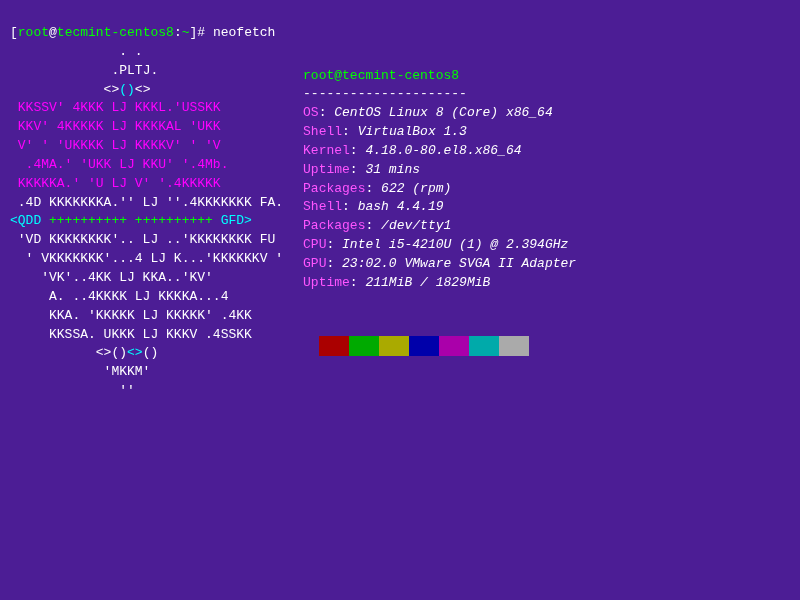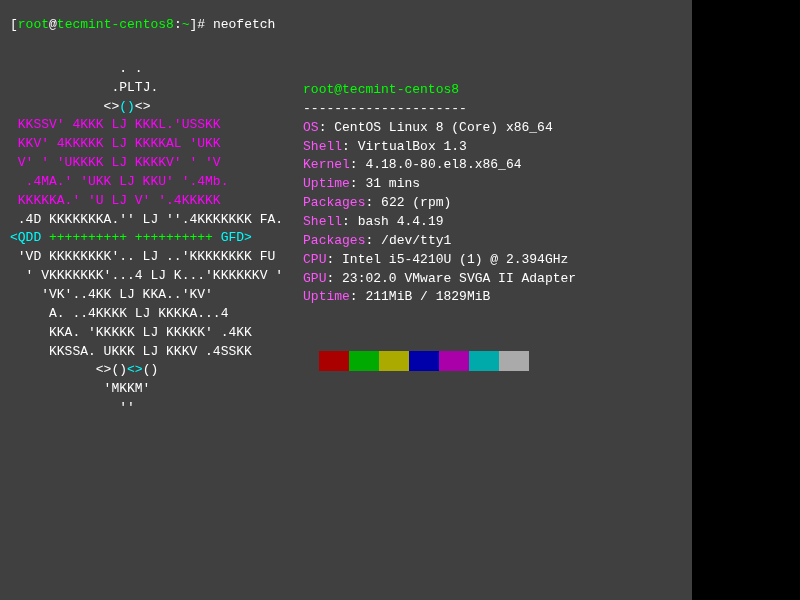--- a/index.html
+++ b/index.html
@@ -6,60 +6,59 @@
     body {
       background: #000;
       width: 800px;
       height: 600px;
       overflow: hidden;
       font-family: 'Courier New', Courier, monospace;
       font-size: 13px;
       line-height: 1.45;
     }
     #terminal {
-      width: 692px;
+      width: 800px;
       height: 600px;
-      background: #404040;
-      padding: 16px 10px;
+      background: #4c1d95;
+      padding: 24px 10px;
       color: #fff;
     }
     .ascii-art {
       display: inline-block;
       vertical-align: top;
       white-space: pre;
     }
     .info-block {
       display: inline-block;
       vertical-align: top;
       padding-left: 20px;
       white-space: pre;
       color: #fff;
     }
     .content-row {
       display: flex;
-      align-items: center;
-      margin-top: 25px;
+      align-items: flex-end;
     }
     
     .swatches {
       margin-top: 6px;
     }
     .swatch {
       display: inline-block;
       width: 30px;
       height: 20px;
     }
     
     .c-white { color: #ffffff; }
     .c-green { color: #00ff00; }
     .c-cyan { color: #00ffff; }
     .c-magenta { color: #ff00ff; }
 
     .info-label { color: #ff55ff; }
-    .info-value { color: #ffffff; }
+    .info-value { color: #ffffff; font-style: italic; }
 
     .bottom-prompt {
       margin-top: 8px;
     }
   </style>
 </head>
 <body>
 
 <div id="terminal">
 

